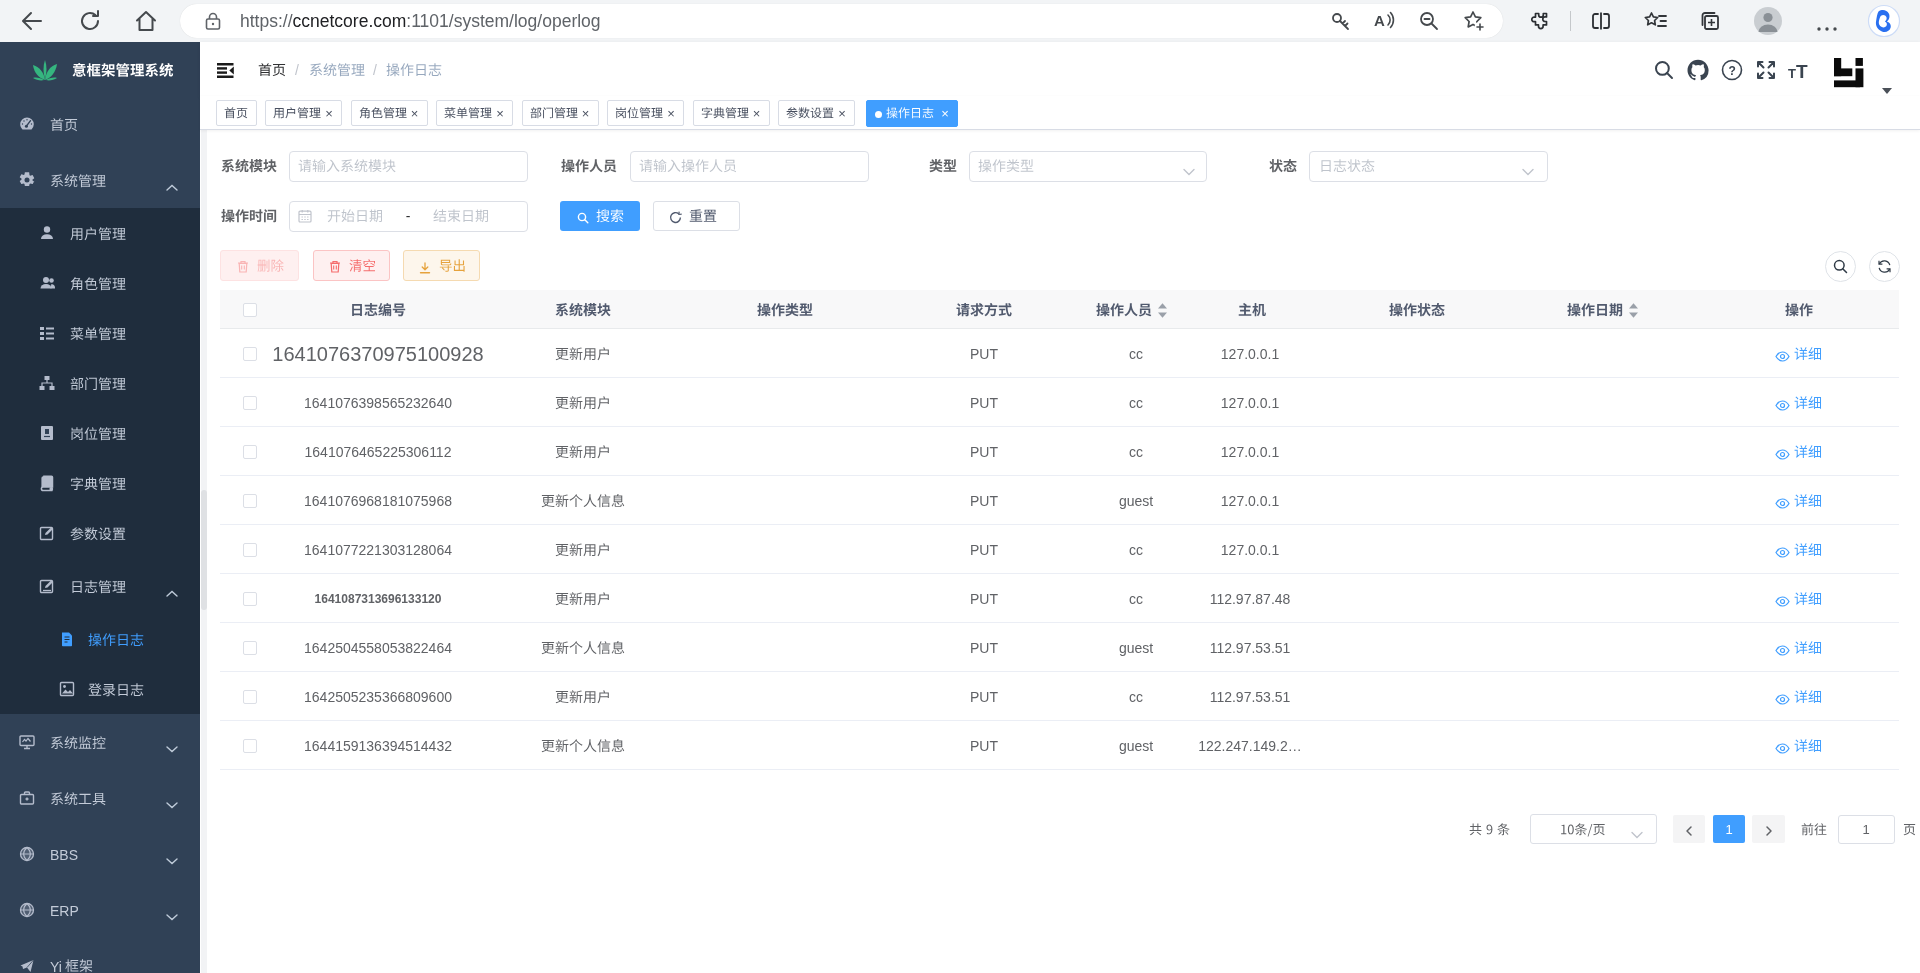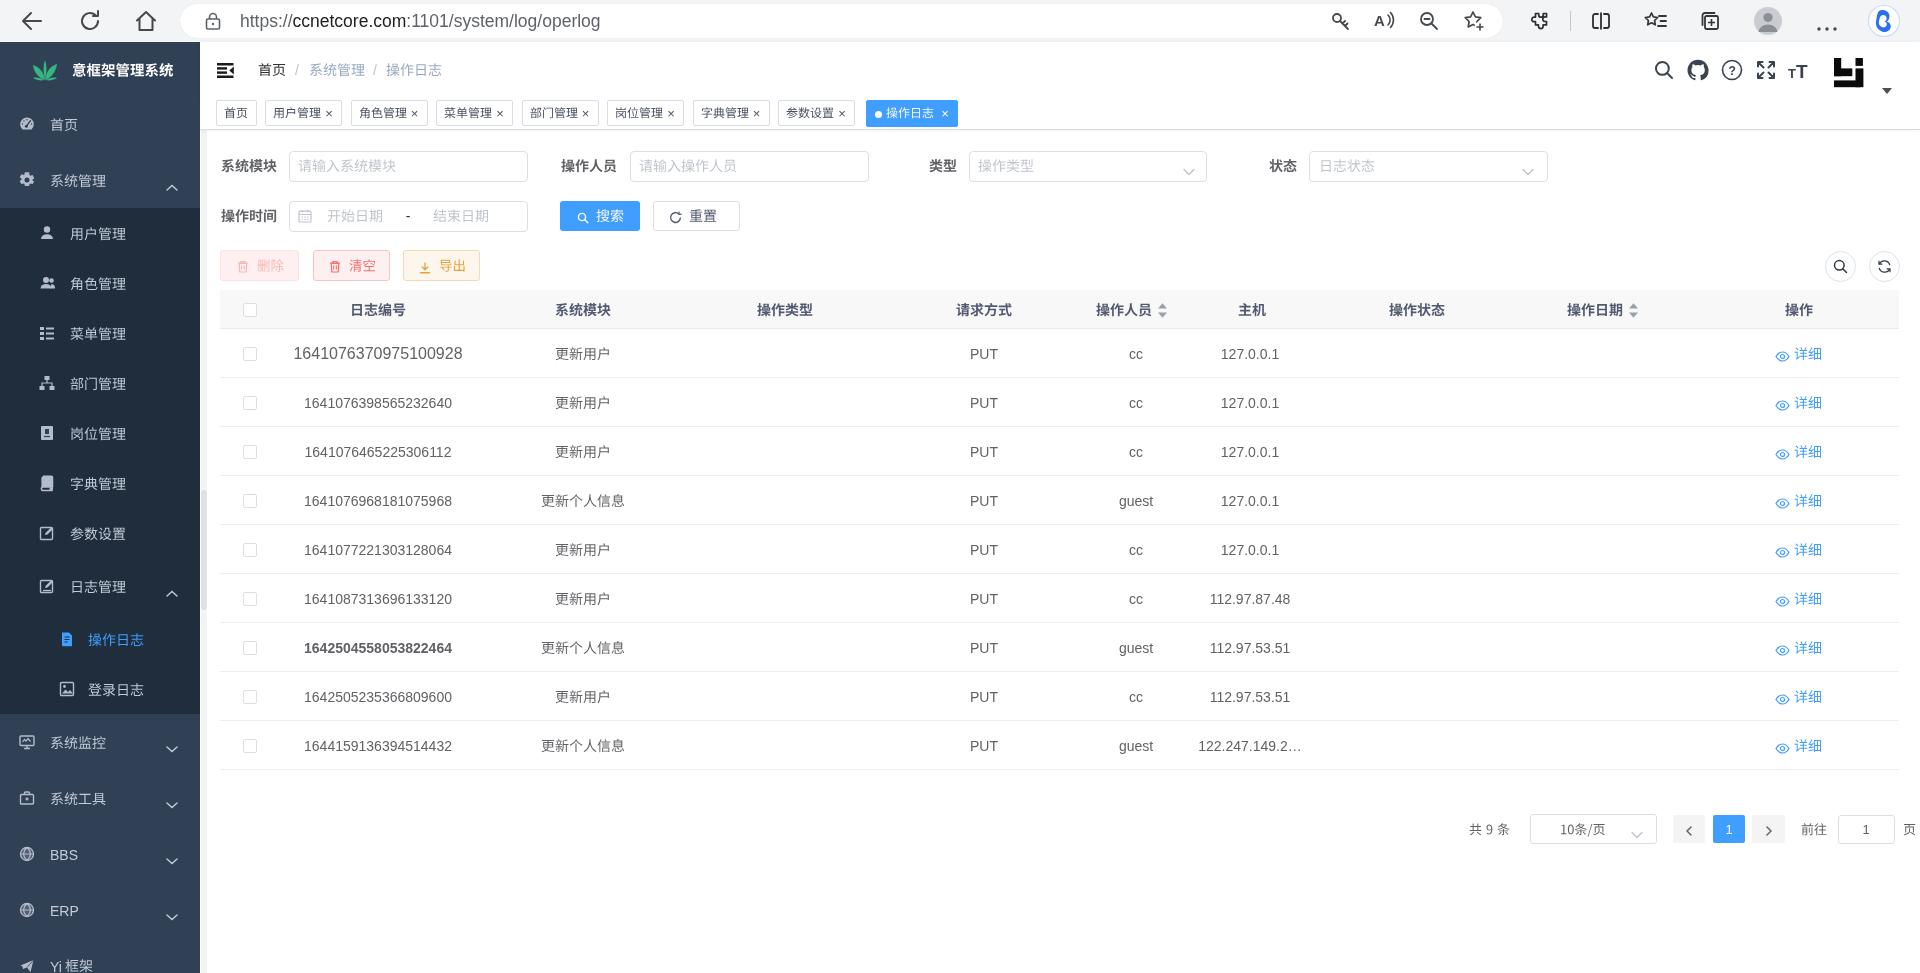--- a/index.html
+++ b/index.html
@@ -826,21 +826,21 @@
         <use href="#gb88" x="3000"></use>
       </g>
     </svg>
   </div>
 <div class="abs" style="left:1627.5px;top:302.5px;width:11px;height:15px"><svg width="11" height="15" viewBox="0 0 11 15" fill="none" style="overflow:visible">
       <path d="M5.5 .3 10 5.5H1Z" fill="#9aa0a9"></path>
       <path d="M5.5 14.7 1 9.5h9Z" fill="#9aa0a9"></path>
     </svg></div>
 <div class="abs" style="left:220px;top:329px;width:1679px;height:49px;border-bottom:1px solid #ebeef5"></div>
 <div class="abs" style="left:243px;top:346.5px;width:14px;height:14px;background:#fff;border:1px solid #dcdfe6;border-radius:2px"></div>
-<div class="abs lat" style="left:378px;top:353.5px;transform:translate(-50%,-50%);font-size:16px;color:#606266;font-weight:400;font-family:'Liberation Sans',sans-serif">1641076370975100928</div>
+<div class="abs lat" style="left:378px;top:353.5px;transform:translate(-50%,-50%);font-size:20px;color:#606266;font-weight:400;font-family:'Liberation Sans',sans-serif">1641076370975100928</div>
 <div class="abs" style="left:555.0px;top:346.5px">
     <svg class="t" width="56" height="14" viewBox="0 0 56 14" style="overflow:visible">
       <g fill="#606266" transform="translate(0,12.0) scale(0.014000)">
         <use href="#gr89" x="0"></use>
         <use href="#gr90" x="1000"></use>
         <use href="#gr13" x="2000"></use>
         <use href="#gr14" x="3000"></use>
       </g>
     </svg>
   </div>
@@ -968,21 +968,21 @@
 <div class="abs" style="left:1794.0px;top:542.5px">
     <svg class="t" width="28" height="14" viewBox="0 0 28 14" style="overflow:visible">
       <g fill="#409eff" transform="translate(0,12.0) scale(0.014000)">
         <use href="#gr91" x="0"></use>
         <use href="#gr92" x="1000"></use>
       </g>
     </svg>
   </div>
 <div class="abs" style="left:220px;top:574px;width:1679px;height:49px;border-bottom:1px solid #ebeef5"></div>
 <div class="abs" style="left:243px;top:591.5px;width:14px;height:14px;background:#fff;border:1px solid #dcdfe6;border-radius:2px"></div>
-<div class="abs lat" style="left:378px;top:598.5px;transform:translate(-50%,-50%);font-size:14px;color:#606266;font-weight:400;font-family:'Liberation Sans',sans-serif">1641087313696133120</div>
+<div class="abs lat" style="left:378px;top:598.5px;transform:translate(-50%,-50%);font-size:12px;color:#606266;font-weight:700;font-family:'Liberation Sans',sans-serif">1641087313696133120</div>
 <div class="abs" style="left:555.0px;top:591.5px">
     <svg class="t" width="56" height="14" viewBox="0 0 56 14" style="overflow:visible">
       <g fill="#606266" transform="translate(0,12.0) scale(0.014000)">
         <use href="#gr89" x="0"></use>
         <use href="#gr90" x="1000"></use>
         <use href="#gr13" x="2000"></use>
         <use href="#gr14" x="3000"></use>
       </g>
     </svg>
   </div>
@@ -996,21 +996,21 @@
 <div class="abs" style="left:1794.0px;top:591.5px">
     <svg class="t" width="28" height="14" viewBox="0 0 28 14" style="overflow:visible">
       <g fill="#409eff" transform="translate(0,12.0) scale(0.014000)">
         <use href="#gr91" x="0"></use>
         <use href="#gr92" x="1000"></use>
       </g>
     </svg>
   </div>
 <div class="abs" style="left:220px;top:623px;width:1679px;height:49px;border-bottom:1px solid #ebeef5"></div>
 <div class="abs" style="left:243px;top:640.5px;width:14px;height:14px;background:#fff;border:1px solid #dcdfe6;border-radius:2px"></div>
-<div class="abs lat" style="left:378px;top:647.5px;transform:translate(-50%,-50%);font-size:14px;color:#606266;font-weight:700;font-family:'Liberation Sans',sans-serif">1642504558053822464</div>
+<div class="abs lat" style="left:378px;top:647.5px;transform:translate(-50%,-50%);font-size:14px;color:#606266;font-weight:400;font-family:'Liberation Sans',sans-serif">1642504558053822464</div>
 <div class="abs" style="left:541.0px;top:640.5px">
     <svg class="t" width="84" height="14" viewBox="0 0 84 14" style="overflow:visible">
       <g fill="#606266" transform="translate(0,12.0) scale(0.014000)">
         <use href="#gr89" x="0"></use>
         <use href="#gr90" x="1000"></use>
         <use href="#gr93" x="2000"></use>
         <use href="#gr52" x="3000"></use>
         <use href="#gr94" x="4000"></use>
         <use href="#gr95" x="5000"></use>
       </g>

